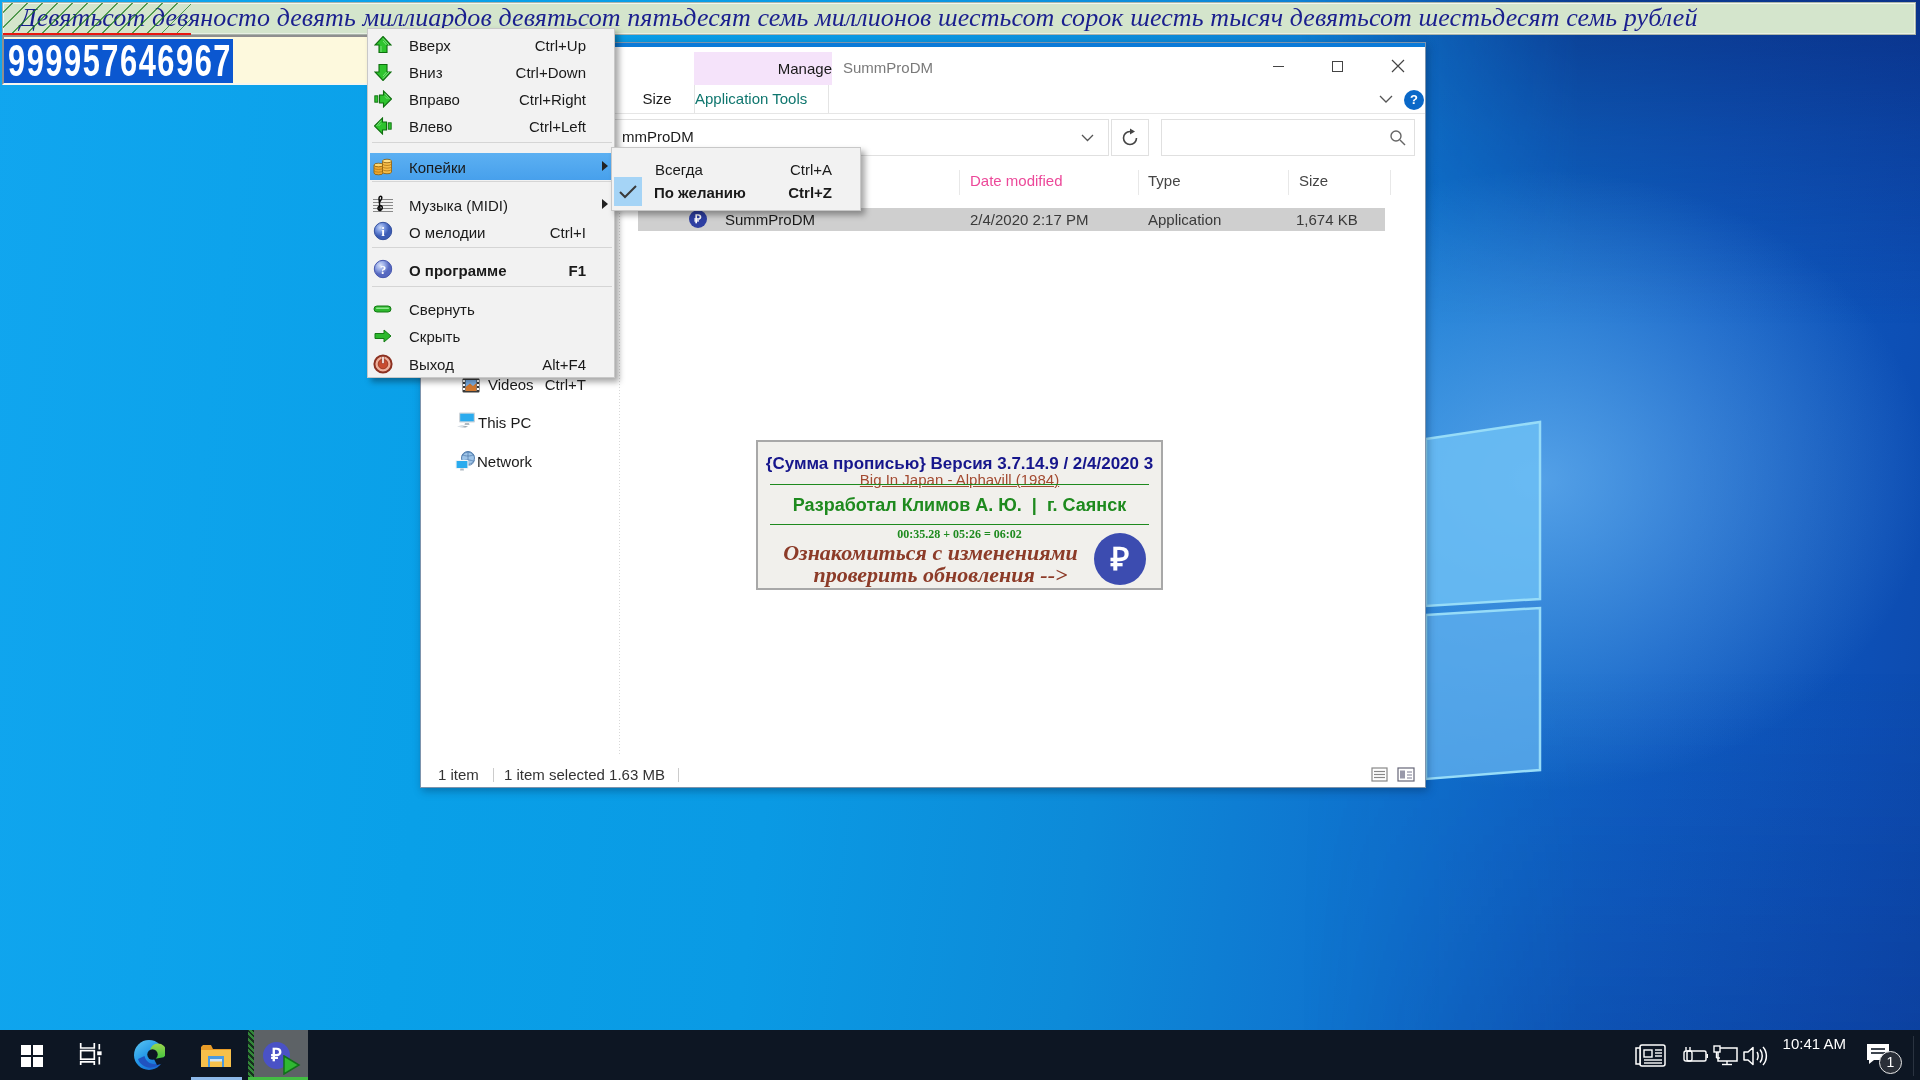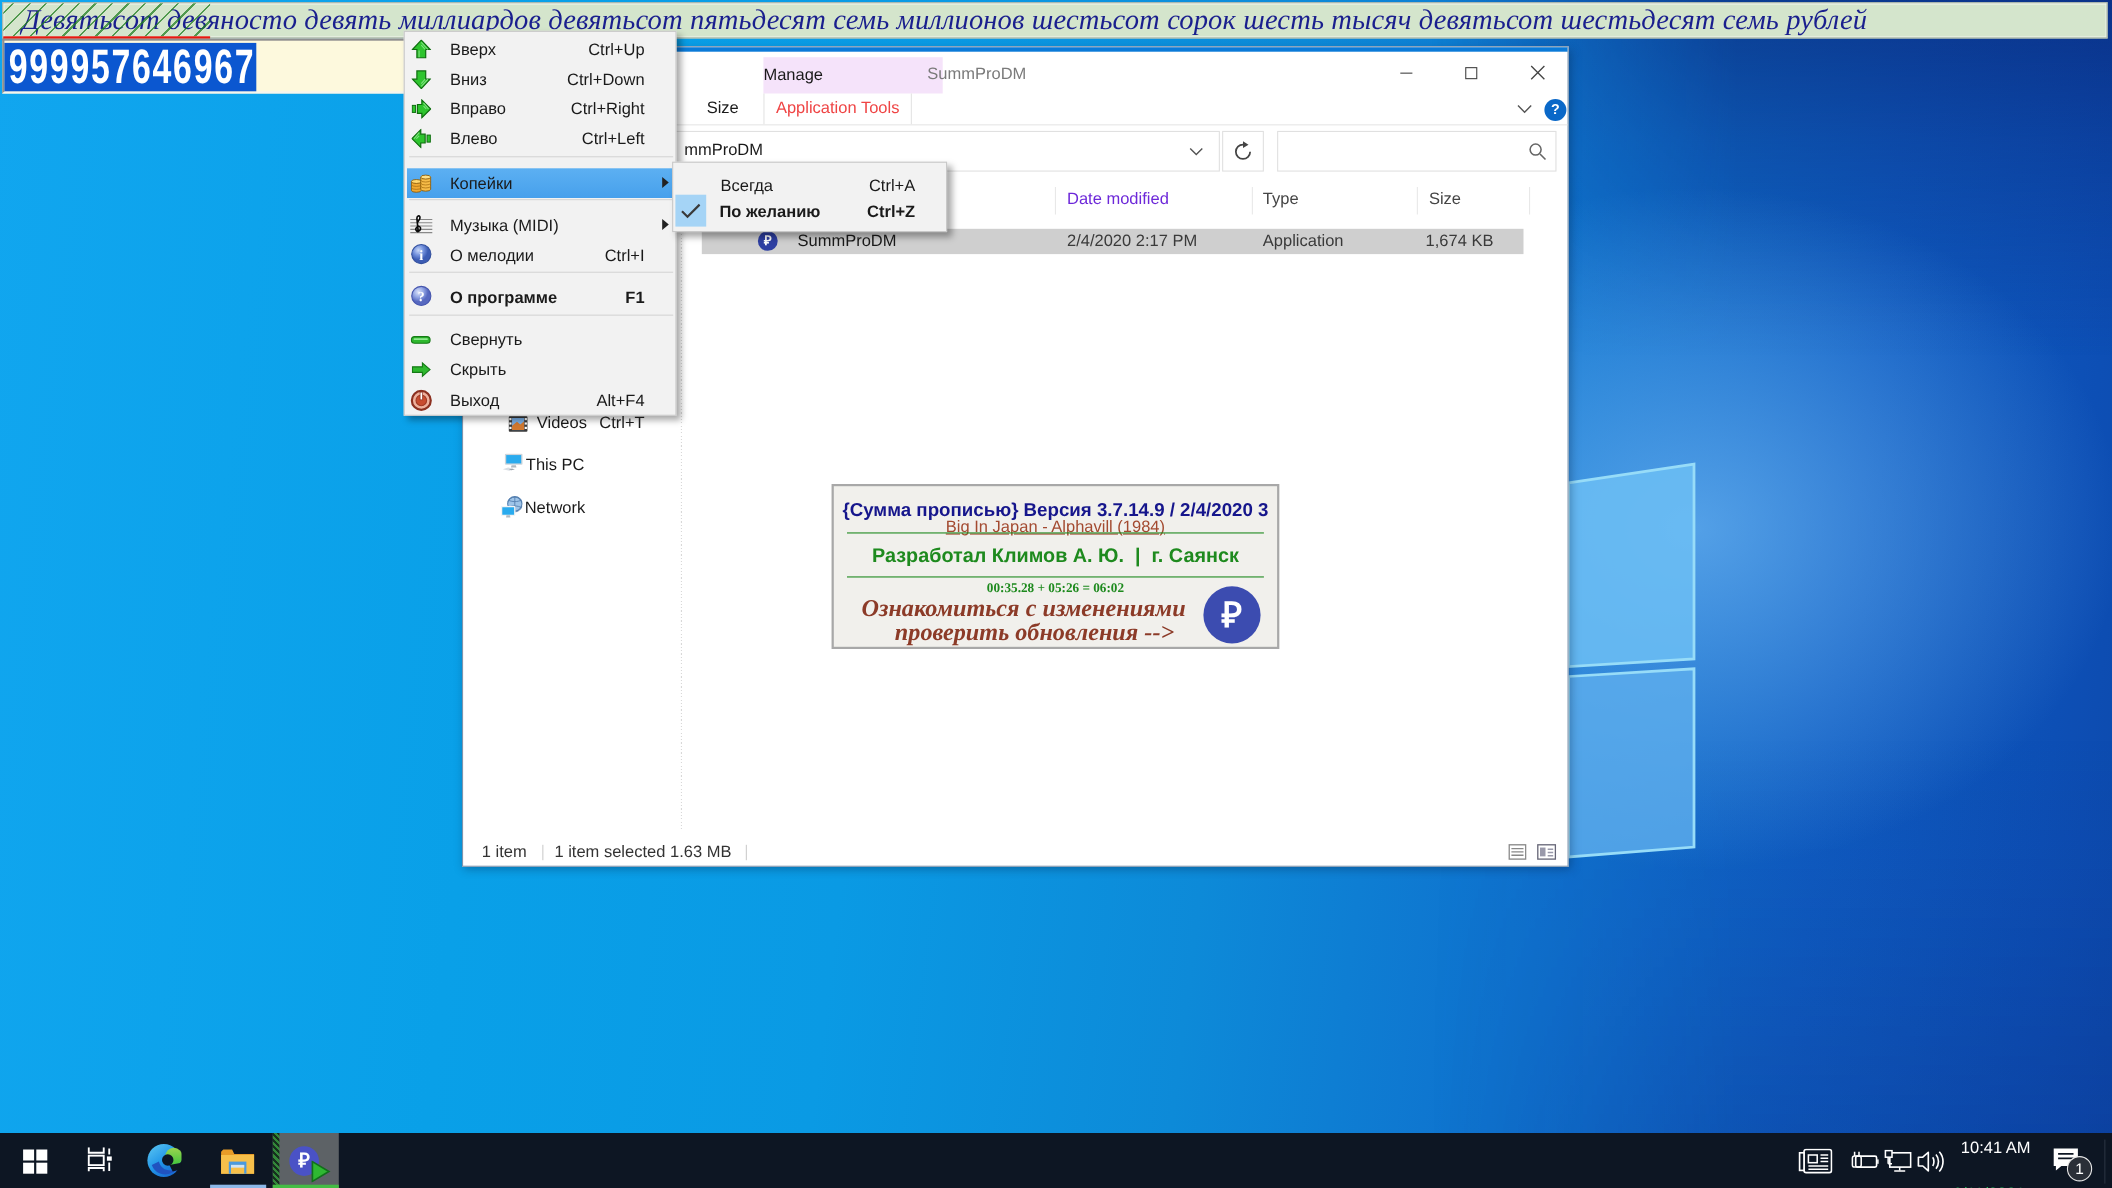--- a/index.html
+++ b/index.html
@@ -31,30 +31,30 @@
 <div class="abs" id="numf" style="left:2px;top:35px;width:430px;height:50px;background:#fdf9dd;
   border-top:2px solid #8f8f8f;border-left:2px solid #8f8f8f;border-bottom:2px solid #f6f6ee;box-sizing:border-box;"></div>
 <div class="abs" id="numsel" style="left:4px;top:39px;width:229px;height:44px;background:#0b57d0;"></div>
 <div class="abs" id="numtxt" style="left:8px;top:36px;height:49px;line-height:49px;color:#fff;
   font-weight:bold;font-size:44px;transform:scaleX(0.70);transform-origin:0 50%;letter-spacing:2.2px;">999957646967</div>
 
 <div class="abs" id="win" style="left:420px;top:42px;width:1006px;height:746px;background:#fff;
   border:1px solid #7d94ad;box-sizing:border-box;box-shadow:2px 3px 8px rgba(0,30,60,.35);">
   <div class="abs" style="left:0;top:0;width:1004px;height:4px;background:#0b7ad8;"></div>
 
-  <div class="abs" style="left:273px;top:9px;width:163px;height:33px;background:#f5e3fa;text-align:left;line-height:33px;font-size:15px;color:#1a1a1a;">Manage</div>
+  <div class="abs" style="left:273px;top:9px;width:138px;height:33px;background:#f5e3fa;text-align:right;line-height:33px;font-size:15px;color:#1a1a1a;">Manage</div>
   <div class="abs" style="left:422px;top:16px;font-size:15px;color:#7a7a7a;">SummProDM</div>
 
   <div class="abs" style="left:852px;top:23px;width:11px;height:1px;background:#444;"></div>
   <div class="abs" style="left:911px;top:18px;width:9px;height:9px;border:1px solid #444;"></div>
   <svg class="abs" width="16" height="16" style="left:970px;top:16px">
         <path d="M1,1 L13,13 M13,1 L1,13" stroke="#444" stroke-width="1.2"></path>
       </svg>
 
-  <div class="abs" style="left:273px;top:42px;width:135px;height:28px;border-left:1px solid #e4e4e4;border-right:1px solid #e4e4e4;box-sizing:border-box;text-align:center;line-height:27px;font-size:15px;color:#ef4444;">Application Tools</div>
+  <div class="abs" style="left:273px;top:42px;width:135px;height:28px;border-left:1px solid #e4e4e4;border-right:1px solid #e4e4e4;box-sizing:border-box;line-height:27px;font-size:15px;color:#0f766e;">Application Tools</div>
   <div class="abs" style="left:211px;top:42px;width:50px;height:28px;text-align:center;line-height:27px;font-size:15px;color:#1a1a1a;">Size</div>
   <svg class="abs" width="16" height="10" style="left:958px;top:52px">
         <path d="M1,1 L7,7 L13,1" fill="none" stroke="#555" stroke-width="1.3"></path>
       </svg>
   <div class="abs" style="left:983px;top:47px;width:20px;height:20px;border-radius:50%;background:#0a68c8;color:#fff;text-align:center;line-height:20px;font-size:13px;font-weight:bold;">?</div>
   <div class="abs" style="left:0;top:70px;width:1004px;height:1px;background:#e6e6e6;"></div>
 
   <div class="abs" style="left:180px;top:76px;width:508px;height:37px;border:1px solid #e0e0e0;box-sizing:border-box;"></div>
   <div class="abs" style="left:201px;top:85px;font-size:15px;color:#1a1a1a;">mmProDM</div>
   <svg class="abs" width="14" height="9" style="left:660px;top:91px">
@@ -64,21 +64,21 @@
   <svg class="abs" width="20" height="20" style="left:699px;top:85px">
         <path d="M16.5 10 A6.5 6.5 0 1 1 10 3.5" fill="none" stroke="#444" stroke-width="1.6"></path>
         <path d="M10 0.5 L10 6.5 L15 3.5 Z" fill="#444"></path>
       </svg>
   <div class="abs" style="left:740px;top:76px;width:254px;height:37px;border:1px solid #e0e0e0;box-sizing:border-box;"></div>
   <svg class="abs" width="18" height="18" style="left:968px;top:86px">
         <circle cx="7" cy="7" r="5" fill="none" stroke="#666" stroke-width="1.4"></circle>
         <path d="M11,11 L16,16" stroke="#666" stroke-width="1.4"></path>
       </svg>
 
-  <div class="abs" style="left:549px;top:129px;font-size:15px;color:#6d28d9;">Date modified</div>
+  <div class="abs" style="left:549px;top:129px;font-size:15px;color:#ec4899;">Date modified</div>
   <div class="abs" style="left:727px;top:129px;font-size:15px;color:#454545;">Type</div>
   <div class="abs" style="left:878px;top:129px;font-size:15px;color:#454545;">Size</div>
   <div class="abs" style="left:538px;top:127px;width:1px;height:25px;background:#e8e8e8;"></div>
   <div class="abs" style="left:717px;top:127px;width:1px;height:25px;background:#e8e8e8;"></div>
   <div class="abs" style="left:867px;top:127px;width:1px;height:25px;background:#e8e8e8;"></div>
   <div class="abs" style="left:969px;top:127px;width:1px;height:25px;background:#e8e8e8;"></div>
 
   <div class="abs" style="left:217px;top:165px;width:747px;height:23px;background:#cfcfcf;"></div>
   <div class="abs" style="left:268px;top:167px;width:18px;height:18px;border-radius:50%;background:#2e3fa2;color:#fff;text-align:center;line-height:18px;font-size:12px;font-weight:bold;">₽</div>
   <div class="abs" style="left:304px;top:168px;font-size:15px;color:#1a1a1a;">SummProDM</div>

